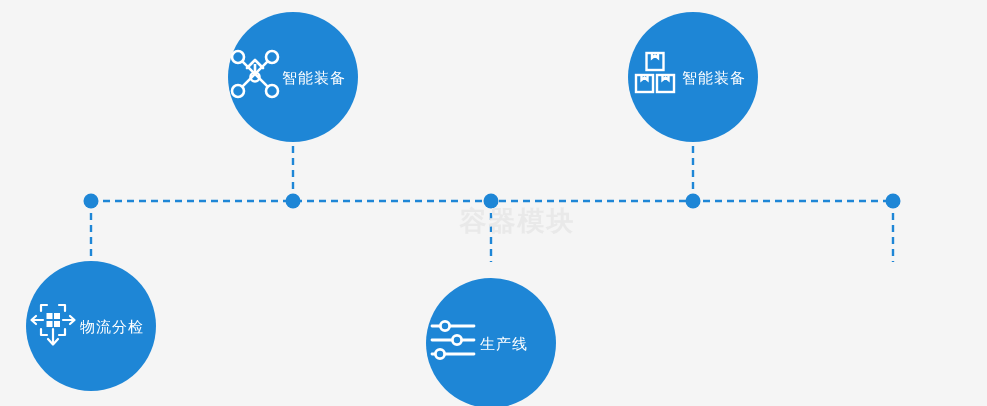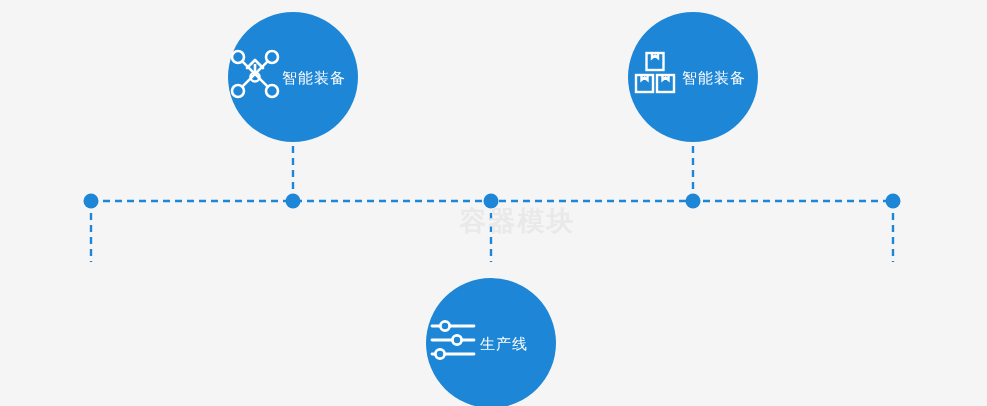--- a/index.html
+++ b/index.html
@@ -128,20 +128,46 @@
         <rect x="8" y="28" width="17" height="17"></rect>
         <path d="M13.5 28 v5 l3 -2.4 l3 2.4 V28"></path>
 
         <rect x="29" y="28" width="17" height="17"></rect>
         <path d="M34.5 28 v5 l3 -2.4 l3 2.4 V28"></path>
       </svg>
     </div>
     <div class="node-label">智能装备</div>
   </div>
 
+  <div class="node" id="node-logistics">
+    <div class="node-icon">
+      <svg width="54" height="54" viewBox="0 0 54 54" fill="none" stroke="#ffffff" stroke-width="2.2" stroke-linecap="round" stroke-linejoin="round">
+
+        <path d="M15 15 v-6 h6"></path>
+        <path d="M39 15 v-6 h-6"></path>
+        <path d="M15 33 v6 h6"></path>
+        <path d="M39 33 v6 h-6"></path>
+
+        <rect x="20.5" y="17" width="6" height="6" fill="#ffffff" stroke="none"></rect>
+        <rect x="28" y="17" width="6" height="6" fill="#ffffff" stroke="none"></rect>
+        <rect x="20.5" y="25" width="6" height="6" fill="#ffffff" stroke="none"></rect>
+        <rect x="28" y="25" width="6" height="6" fill="#ffffff" stroke="none"></rect>
+
+        <path d="M17 24 H6"></path>
+        <path d="M10 20 L5.5 24 L10 28"></path>
+
+        <path d="M37 24 H48"></path>
+        <path d="M44 20 L48.5 24 L44 28"></path>
+
+        <path d="M27 33 V48"></path>
+        <path d="M22 43 L27 48.5 L32 43"></path>
+      </svg>
+    </div>
+    <div class="node-label">物流分检</div>
+  </div>
 
   <div class="node" id="node-production">
     <div class="node-icon">
       <svg width="54" height="54" viewBox="0 0 54 54" fill="none" stroke="#ffffff" stroke-width="2.8" stroke-linecap="round">
         <line x1="6" y1="13" x2="48" y2="13"></line>
         <circle cx="19" cy="13" r="4.6" fill="#1e86d6"></circle>
         <line x1="6" y1="27" x2="48" y2="27"></line>
         <circle cx="31" cy="27" r="4.6" fill="#1e86d6"></circle>
         <line x1="6" y1="41" x2="48" y2="41"></line>
         <circle cx="14" cy="41" r="4.6" fill="#1e86d6"></circle>

